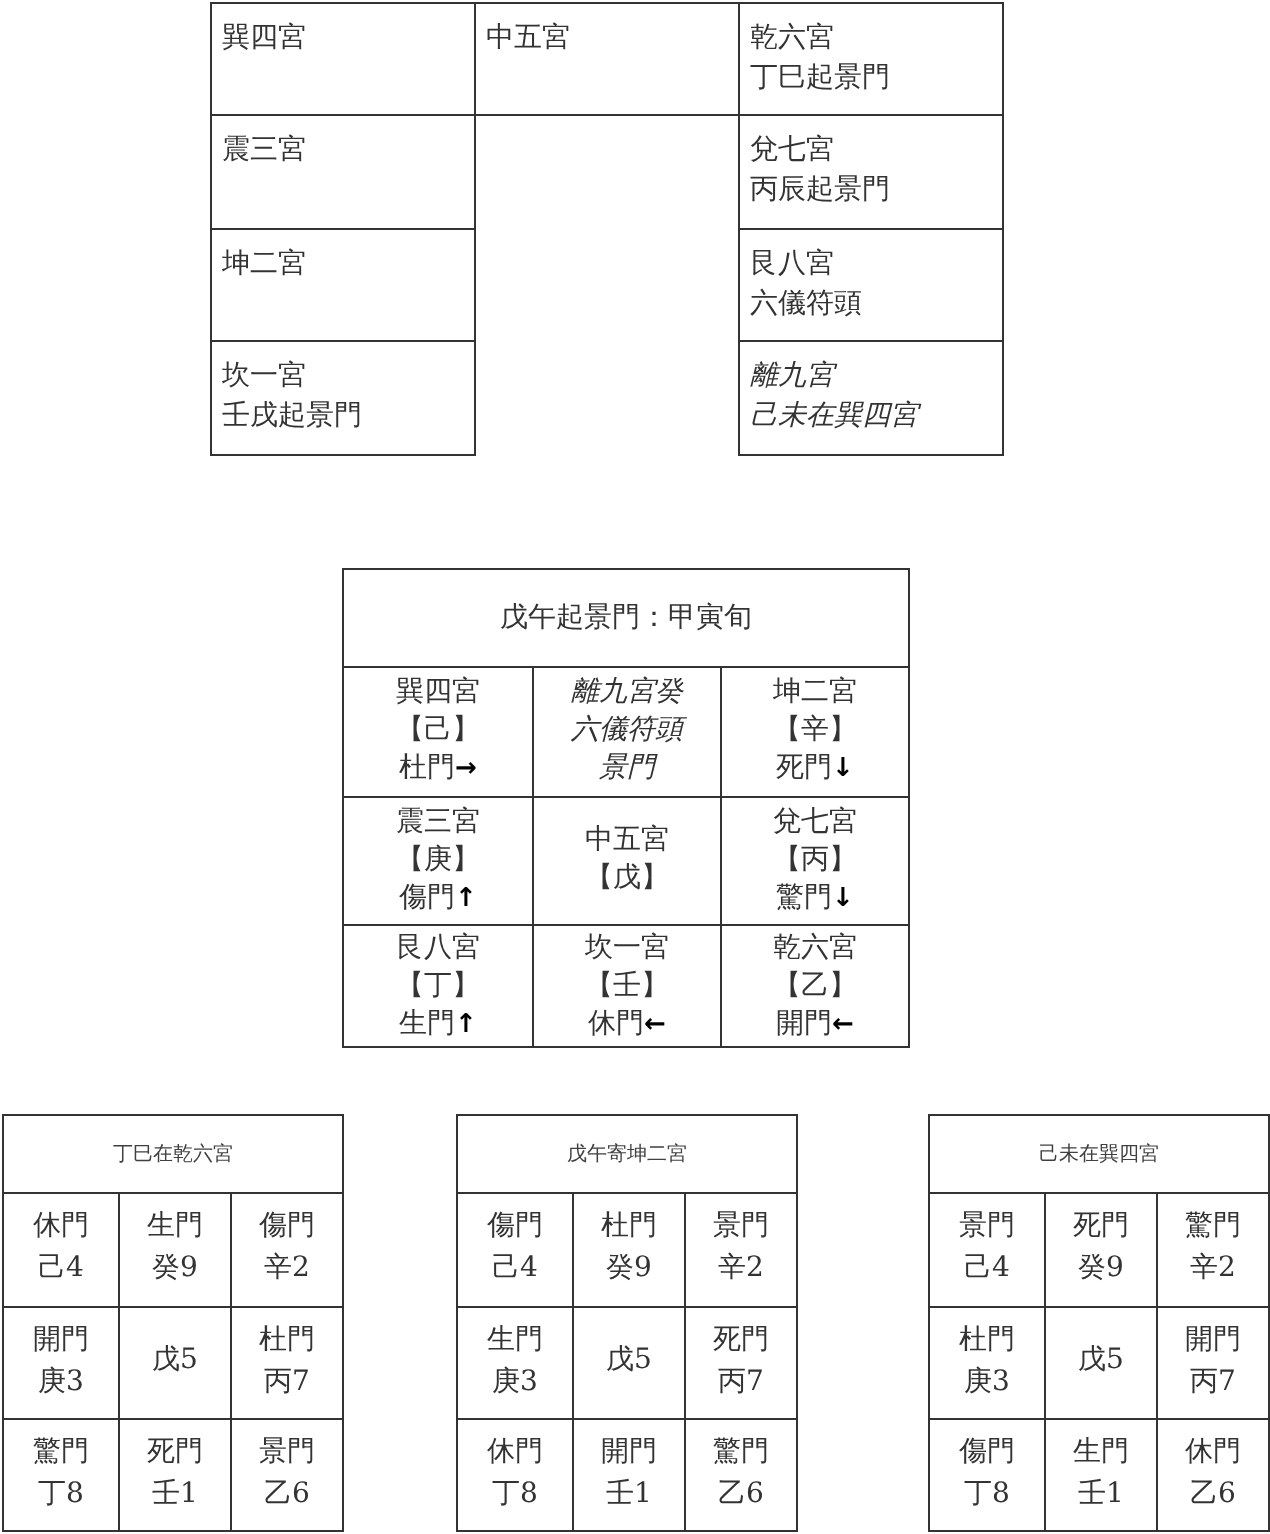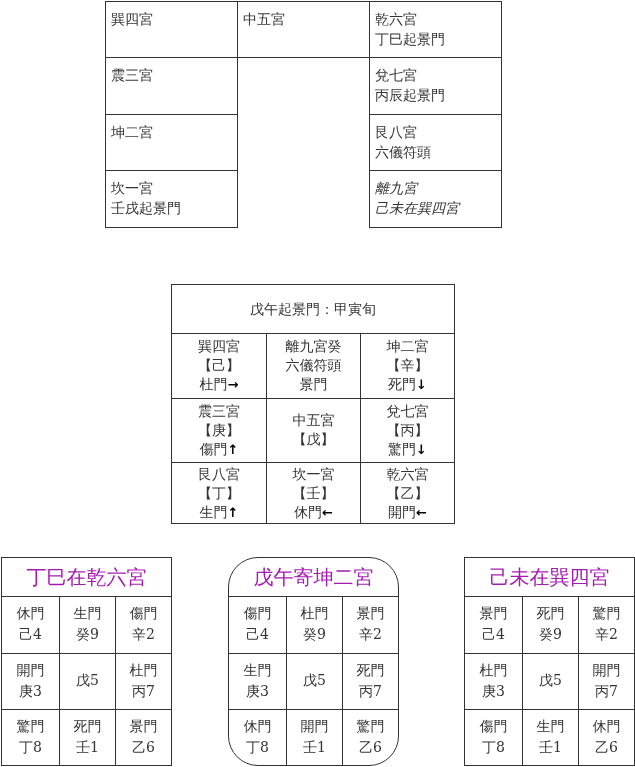--- a/index.html
+++ b/index.html
@@ -9,21 +9,21 @@
   .tcell div{white-space:nowrap;}
   
   .mtable{position:absolute;left:171px;top:284px;width:284px;height:240px;border:1px solid #333;box-sizing:border-box;}
   .mhead{position:absolute;left:0;top:0;width:282px;height:49px;border-bottom:1px solid #333;box-sizing:border-box;font-size:14px;text-align:center;line-height:49px;color:#333;}
   .mcell{position:absolute;box-sizing:border-box;font-size:14px;line-height:19px;text-align:center;color:#333;}
   .mcell.bl{border-left:1px solid #333;}
   .mcell.bt{border-top:1px solid #333;}
   .arrow{font-weight:bold;font-size:13px;color:#000;}
   
   .btable{position:absolute;top:557px;width:171px;height:209px;border:1px solid #333;box-sizing:border-box;}
-  .bhead{position:absolute;left:0;top:0;width:169px;height:39px;border-bottom:1px solid #333;box-sizing:border-box;text-align:center;line-height:39px;font-size:20px;color:#a21caf;}
+  .bhead{position:absolute;left:0;top:0;width:169px;height:39px;border-bottom:1px solid #333;box-sizing:border-box;text-align:center;line-height:39px;font-size:10px;color:#404040;}
   .bcell{position:absolute;box-sizing:border-box;text-align:center;font-size:14px;line-height:21px;color:#333;font-family:"DejaVu Serif","Liberation Serif",serif;}
   .bcell.bl{border-left:1px solid #333;}
   .bcell.bt{border-top:1px solid #333;}
 </style>
 </head>
 <body>
 
 <div>
   <div class="tcell" style="left:105px;top:1px;width:133px;height:57px;">
     <div>巽四宮</div>
@@ -63,21 +63,21 @@
 </div>
 
 <div class="mtable">
   <div class="mhead">戊午起景門：甲寅旬</div>
 
   <div class="mcell" style="left:0;top:49px;width:94px;height:64px;padding-top:3px;">
     <div>巽四宮</div>
     <div>【己】</div>
     <div><span>杜門</span><span class="arrow">→</span></div>
   </div>
-  <div class="mcell bl" style="left:94px;top:49px;width:94px;height:64px;padding-top:3px;">
+  <div class="mcell bl" style="left:94px;top:49px;width:94px;height:64px;padding-top:3px;font-style:italic;">
     <div>離九宮癸</div>
     <div>六儀符頭</div>
     <div>景門</div>
   </div>
   <div class="mcell bl" style="left:188px;top:49px;width:94px;height:64px;padding-top:3px;">
     <div>坤二宮</div>
     <div>【辛】</div>
     <div><span>死門</span><span class="arrow">↓</span></div>
   </div>
 
@@ -145,21 +145,21 @@
   <div class="bcell bt bl" style="left:57px;top:151px;width:56px;height:56px;padding-top:6px;">
       <div>死門</div>
       <div>壬1</div>
     </div>
   <div class="bcell bt bl" style="left:113px;top:151px;width:56px;height:56px;padding-top:6px;">
       <div>景門</div>
       <div>乙6</div>
     </div>
 </div>
 
-<div class="btable" style="left:228px;border-radius:30px;">
+<div class="btable" style="left:228px;">
   <div class="bhead">戊午寄坤二宮</div>
   <div class="bcell" style="left:0;top:39px;width:57px;height:56px;padding-top:6px;">
       <div>傷門</div>
       <div>己4</div>
     </div>
   <div class="bcell bl" style="left:57px;top:39px;width:56px;height:56px;padding-top:6px;">
       <div>杜門</div>
       <div>癸9</div>
     </div>
   <div class="bcell bl" style="left:113px;top:39px;width:56px;height:56px;padding-top:6px;">

